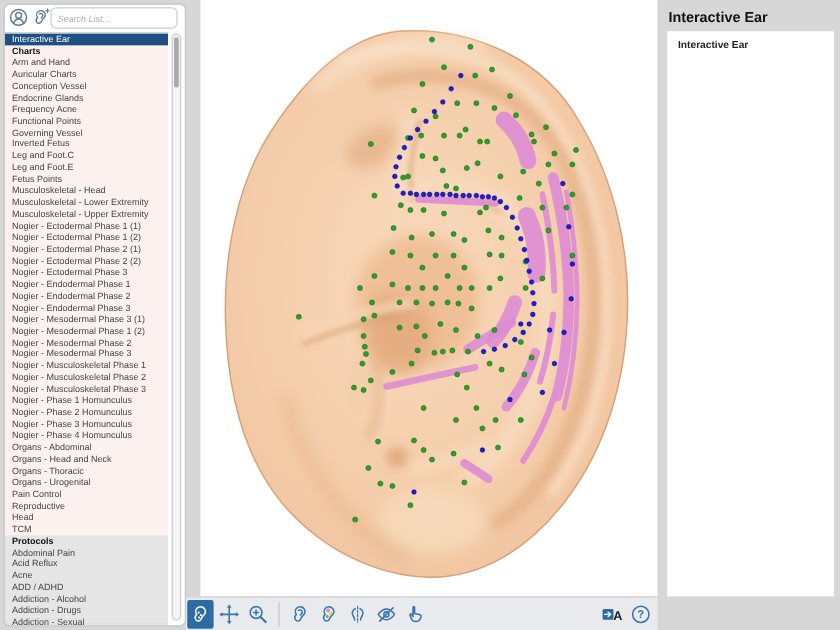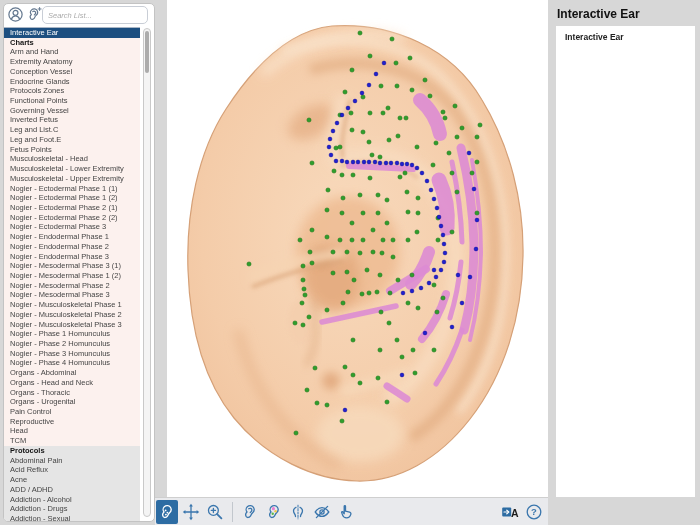--- a/index.html
+++ b/index.html
@@ -97,28 +97,28 @@
         <path d="M7.7,5.7 C9.1,4.8 10.8,5.5 10.9,7 C10.95,8.1 10.1,8.9 9.3,9.5"></path>
         <path d="M13.6,2.8 H17 M15.3,1.1 V4.5" stroke-width="1.1"></path>
       </svg>
     </span>
     <input id="searchInput" type="text" placeholder="Search List..." style="">
   </div>
   <div id="list">
       <div class="row selected">Interactive Ear</div>
       <div class="row header charts">Charts</div>
       <div class="row item charts">Arm and Hand</div>
-      <div class="row item charts">Extremity Anatomy</div>
+      <div class="row item charts">Auricular Charts</div>
       <div class="row item charts">Conception Vessel</div>
       <div class="row item charts">Endocrine Glands</div>
-      <div class="row item charts">Protocols Zones</div>
+      <div class="row item charts">Frequency Acne</div>
       <div class="row item charts">Functional Points</div>
       <div class="row item charts">Governing Vessel</div>
       <div class="row item charts">Inverted Fetus</div>
-      <div class="row item charts">Leg and List.C</div>
+      <div class="row item charts">Leg and Foot.C</div>
       <div class="row item charts">Leg and Foot.E</div>
       <div class="row item charts">Fetus Points</div>
       <div class="row item charts">Musculoskeletal - Head</div>
       <div class="row item charts">Musculoskeletal - Lower Extremity</div>
       <div class="row item charts">Musculoskeletal - Upper Extremity</div>
       <div class="row item charts">Nogier - Ectodermal Phase 1 (1)</div>
       <div class="row item charts">Nogier - Ectodermal Phase 1 (2)</div>
       <div class="row item charts">Nogier - Ectodermal Phase 2 (1)</div>
       <div class="row item charts">Nogier - Ectodermal Phase 2 (2)</div>
       <div class="row item charts">Nogier - Ectodermal Phase 3</div>

